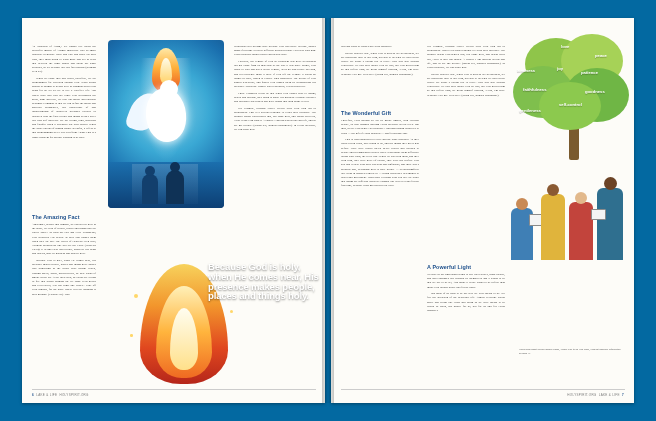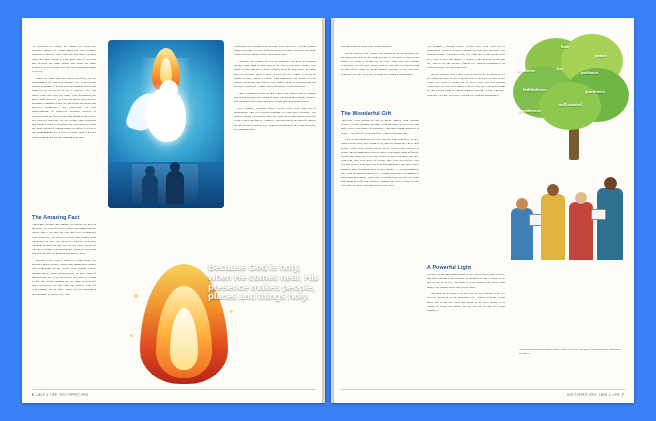--- a/index.html
+++ b/index.html
@@ -1,17 +1,17 @@
 <!DOCTYPE html>
 <html><head>
 <meta charset="utf-8">
 <style>
   html,body{margin:0;padding:0;background:#b9b9b9;}
   body{width:656px;height:421px;overflow:hidden;font-family:"Liberation Serif",serif;}
-  .spread{position:relative;width:656px;height:421px;background:#3b82f6;}
+  .spread{position:relative;width:656px;height:421px;background:#0369a1;}
   .page{position:absolute;top:18px;height:385px;background:#fdfcf8;box-shadow:0 1px 3px rgba(0,0,0,.35);overflow:hidden;}
   .page-left{left:22px;width:303px;}
   .page-right{left:331px;width:303px;}
   .gutter{position:absolute;left:322px;top:18px;width:12px;height:385px;
     background:linear-gradient(to right,rgba(0,0,0,.22),rgba(0,0,0,.04) 45%,rgba(0,0,0,.04) 55%,rgba(0,0,0,.22));}
 
   
   .col{position:absolute;font-size:2.9px;line-height:1.45;color:#2b2b2b;text-align:justify;}
   .col p{margin:0 0 2.4px 0;text-indent:4px;}
   .col p.first{text-indent:0;}

